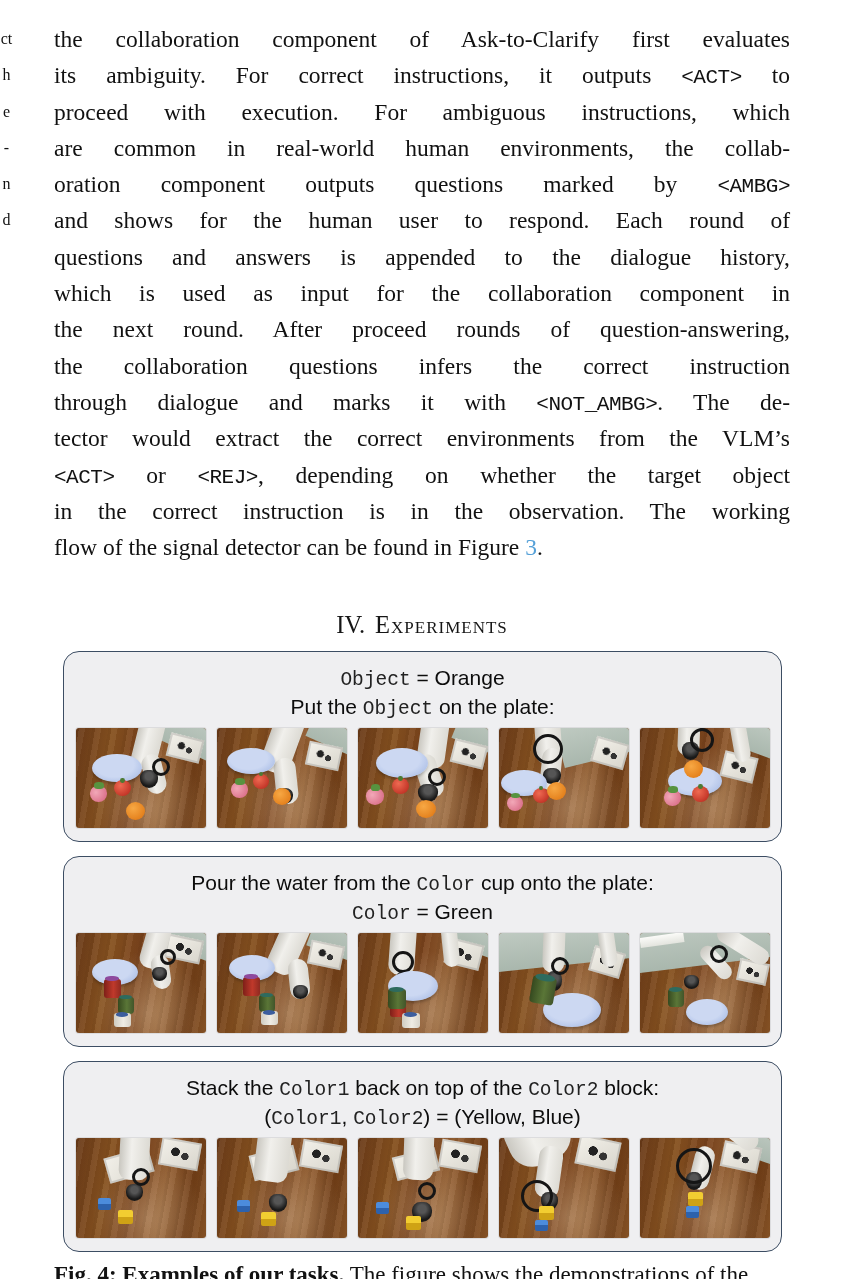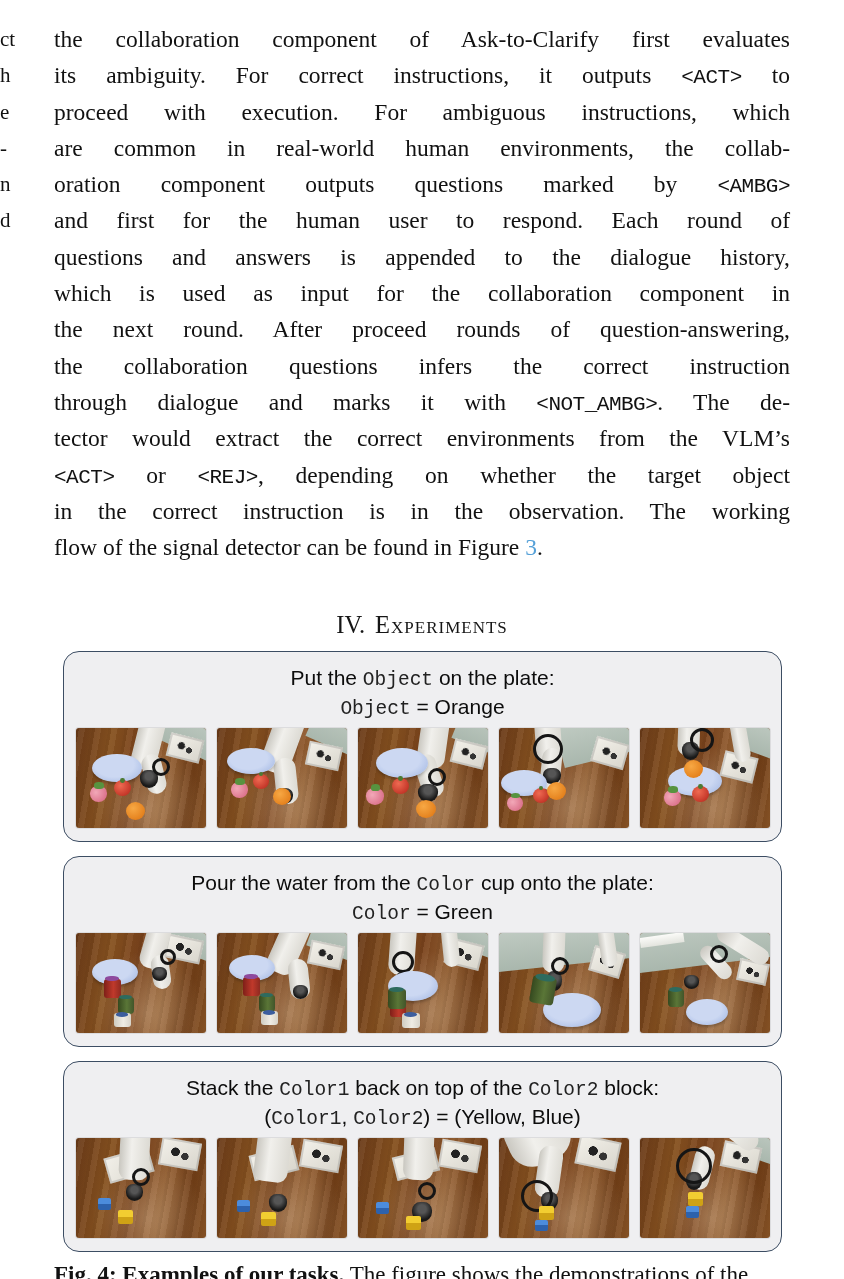--- a/index.html
+++ b/index.html
@@ -1,21 +1,21 @@
 <!DOCTYPE html>
 <html><head>
 <meta charset="utf-8">
 <style>
   html,body{margin:0;padding:0;background:#fff;}
   .page{position:relative;width:844px;height:1279px;overflow:hidden;background:#ffffff;
         font-family:"Liberation Serif",serif;color:#111;}
 
   
-  .leftcol{position:absolute;left:0;top:21px;width:13px;font-size:21px;line-height:36.3px;
-           text-align:left;overflow:visible;white-space:nowrap;}
+  .leftcol{position:absolute;left:0;top:21px;width:13px;font-size:16px;line-height:36.3px;
+           text-align:center;overflow:visible;white-space:nowrap;}
   .leftcol .frag{height:36.3px;}
 
   
   .coltext{position:absolute;left:54px;top:21px;width:736px;font-size:23.5px;line-height:36.3px;}
   .line{text-align:justify;text-align-last:justify;height:36.3px;white-space:normal;}
   .line.last{text-align-last:left;}
   .mono{font-family:"Liberation Mono",monospace;font-size:21px;letter-spacing:-0.5px;}
   .link{color:#54a0d8;cursor:pointer;}
 
   
@@ -236,40 +236,40 @@
       <div class="frag">n</div>
       <div class="frag">d</div>
     </div>
 
   <div class="coltext" id="body-lines">
       <div class="line"><span>the collaboration component of Ask-to-Clarify first evaluates</span></div>
       <div class="line"><span>its ambiguity. For correct instructions, it outputs </span><span class="mono">&lt;ACT&gt;</span><span> to</span></div>
       <div class="line"><span>proceed with execution. For ambiguous instructions, which</span></div>
       <div class="line"><span>are common in real-world human environments, the collab-</span></div>
       <div class="line"><span>oration component outputs questions marked by </span><span class="mono">&lt;AMBG&gt;</span></div>
-      <div class="line"><span>and first for the human user to respond. Each round of</span></div>
+      <div class="line"><span>and shows for the human user to respond. Each round of</span></div>
       <div class="line"><span>questions and answers is appended to the dialogue history,</span></div>
       <div class="line"><span>which is used as input for the collaboration component in</span></div>
       <div class="line"><span>the next round. After proceed rounds of question-answering,</span></div>
       <div class="line"><span>the collaboration questions infers the correct instruction</span></div>
       <div class="line"><span>through dialogue and marks it with </span><span class="mono">&lt;NOT_AMBG&gt;</span><span>. The de-</span></div>
       <div class="line"><span>tector would extract the correct environments from the VLM’s</span></div>
       <div class="line"><span class="mono">&lt;ACT&gt;</span><span> or </span><span class="mono">&lt;REJ&gt;</span><span>, depending on whether the target object</span></div>
       <div class="line"><span>in the correct instruction is in the observation. The working</span></div>
       <div class="line last"><span>flow of the signal detector can be found in Figure </span><span class="link">3</span><span>.</span></div>
     </div>
 
   <div class="heading">
     <span>IV.</span><span class="sc">Experiments</span>
   </div>
 
   <div class="figure" id="figure-panels">
       <div class="panel">
+        <div class="ptitle"><span class="pmono">Object</span><span> = Orange</span></div>
         <div class="ptitle"><span>Put the </span><span class="pmono">Object</span><span> on the plate:</span></div>
-        <div class="ptitle"><span class="pmono">Object</span><span> = Orange</span></div>
         <div class="row">
           <div class="frame f11" aria-label="initial scene: blue plate, strawberry, apple and orange on the table" title="initial scene: blue plate, strawberry, apple and orange on the table">
             <i class="part wall"></i>
             <i class="part base2"></i>
             <i class="part arm"></i>
             <i class="part arm2"></i>
             <i class="part grip"></i>
             <i class="part cable"></i>
             <i class="part plate"></i>
             <i class="part oa strawberry"></i>

